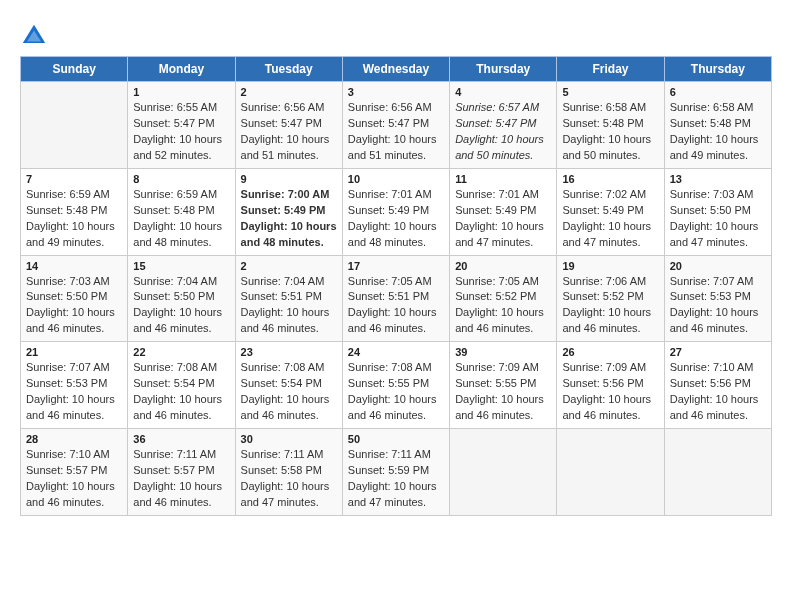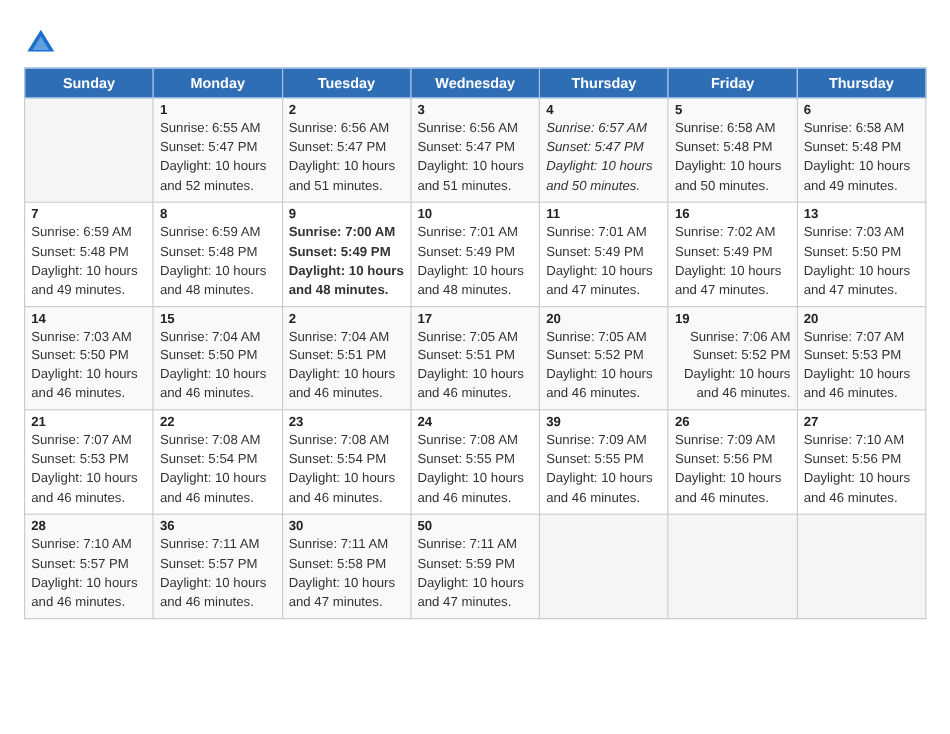--- a/index.html
+++ b/index.html
@@ -263,21 +263,21 @@
           </td>
           <td>
             <span class="day-number">20</span>
             <div class="day-info" style="white-space: pre-line;">Sunrise: 7:05 AM
 Sunset: 5:52 PM
 Daylight: 10 hours
 and 46 minutes.</div>
           </td>
           <td>
             <span class="day-number">19</span>
-            <div class="day-info" style="white-space: pre-line; text-align: right;">Sunrise: 7:06 AM
+            <div class="day-info" style="white-space: pre-line;">Sunrise: 7:06 AM
 Sunset: 5:52 PM
 Daylight: 10 hours
 and 46 minutes.</div>
           </td>
           <td>
             <span class="day-number">20</span>
             <div class="day-info" style="white-space: pre-line;">Sunrise: 7:07 AM
 Sunset: 5:53 PM
 Daylight: 10 hours
 and 46 minutes.</div>

